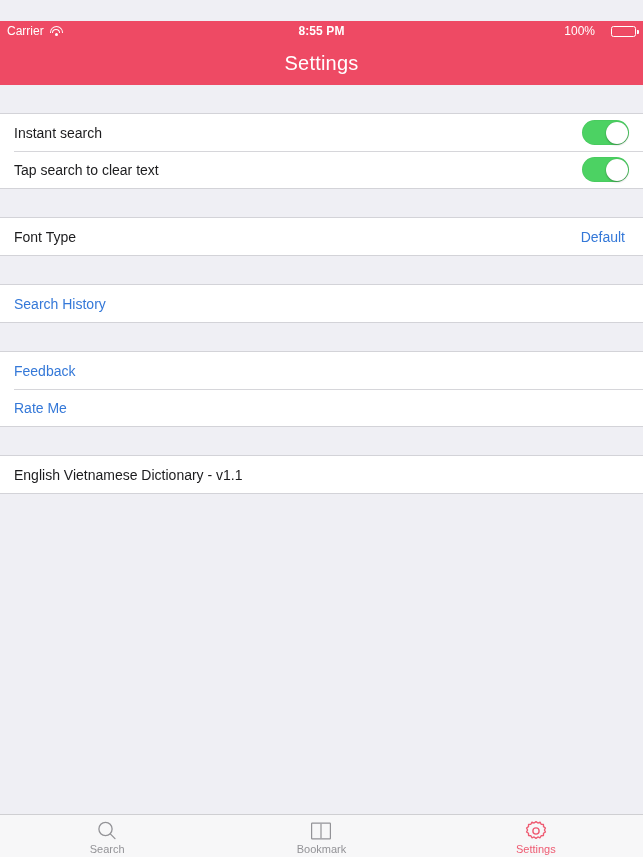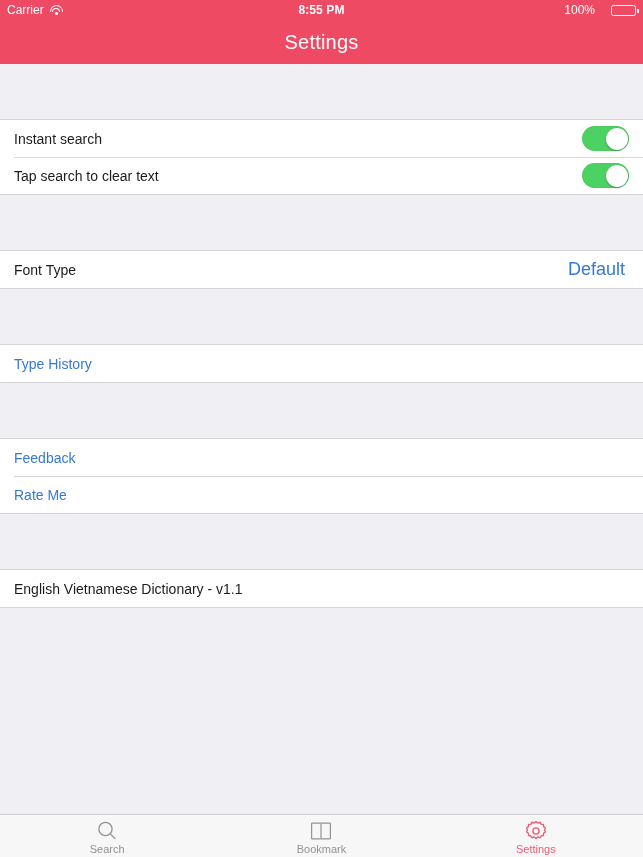--- a/index.html
+++ b/index.html
@@ -20,20 +20,21 @@
   
   .statusbar {
     height: 20px;
     background: #EE4A64;
     color: #fff;
     display: flex;
     align-items: center;
     font-size: 12px;
     padding: 0 7px;
     flex: 0 0 auto;
+    margin-top: 21px;
   }
   .sb-left { display: flex; align-items: center; gap: 6px; flex: 1 1 0; }
   .sb-center { flex: 0 0 auto; font-weight: bold; letter-spacing: 0.1px; }
   .sb-right { display: flex; align-items: center; justify-content: flex-end; gap: 16px; flex: 1 1 0; }
   .wifi-icon { display: inline-block; width: 13px; height: 10px; position: relative; }
   .wifi-icon i {
     position: absolute; left: 50%; border: 1.6px solid #fff; border-bottom: none;
     border-radius: 50% 50% 0 0 / 100% 100% 0 0;
   }
   .wifi-icon i:nth-child(1) { width: 13px; height: 6.5px; margin-left: -6.5px; top: 0px; opacity:.95; }
@@ -69,21 +70,20 @@
     flex: 1 1 auto;
     background: #EFEFF4;
     overflow: hidden;
   }
   .gap { height: 28px; }
   .gap.first { height: 28px; }
   .section {
     background: #fca5a5;
     border-top: 1px solid #D3D3D8;
     border-bottom: 1px solid #D3D3D8;
-    margin-top: 27px;
   }
   .row {
     position: relative;
     height: 37px;
     display: flex;
     align-items: center;
     padding: 0 14px;
     background: #FFFFFF;
   }
   .row + .row::before {
@@ -94,21 +94,21 @@
     background: #D6D6DA;
   }
   .row .label {
     font-size: 14px;
     color: #1c1c1e;
     flex: 1 1 auto;
     white-space: nowrap;
   }
   .row .label.link { color: #3478D8; }
   .row .value {
-    font-size: 18px;
+    font-size: 14px;
     color: #3478D8;
     flex: 0 0 auto;
     padding-right: 4px;
   }
 
   
   .switch {
     width: 47px; height: 25px;
     border-radius: 13px;
     background: #4CD263;
@@ -199,21 +199,21 @@
       <div class="row">
         <span class="label">Font Type</span>
         <span class="value">Default</span>
       </div>
     </div>
 
     <div class="gap"></div>
 
     <div class="section">
       <div class="row">
-        <span class="label link">Type History</span>
+        <span class="label link">Search History</span>
       </div>
     </div>
 
     <div class="gap"></div>
 
     <div class="section">
       <div class="row">
         <span class="label link">Feedback</span>
       </div>
       <div class="row">

